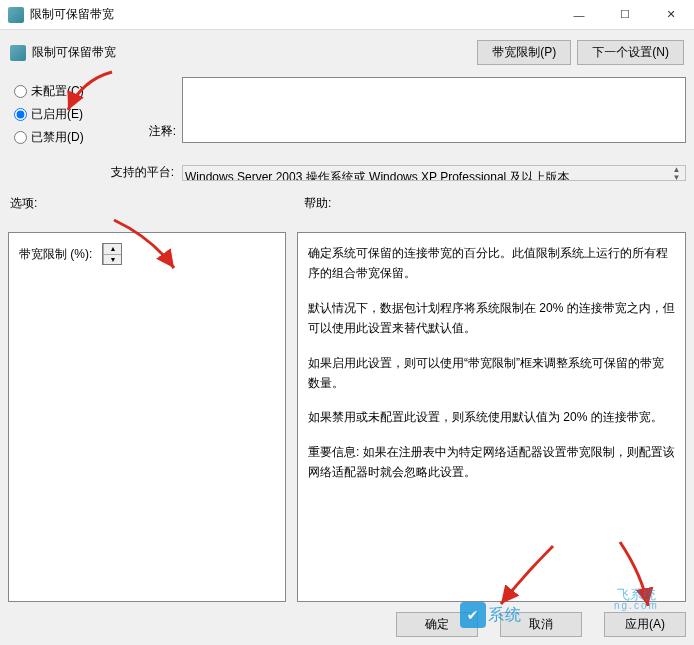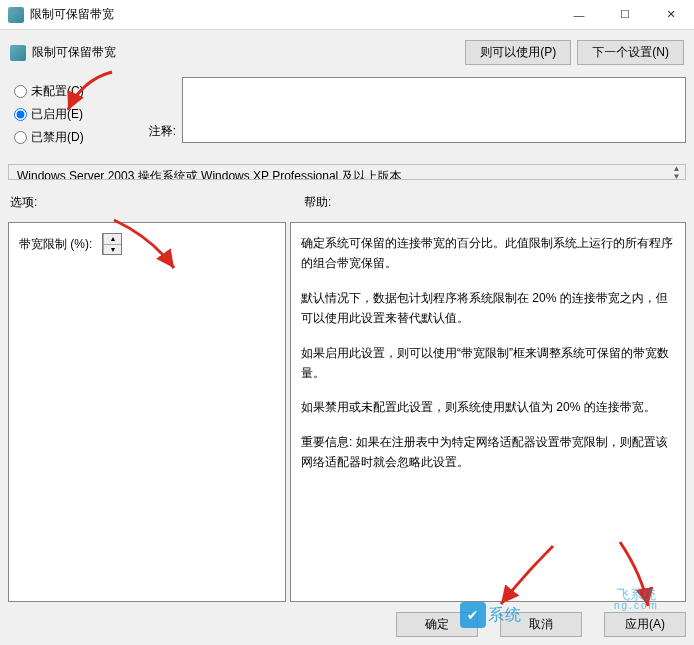--- a/index.html
+++ b/index.html
@@ -65,32 +65,32 @@
   overflow-y: scroll;
 }
 
 .row3 { display: flex; align-items: center; padding: 4px 0 12px 0; }
 .row3 .lbl { width: 174px; text-align: right; padding-right: 8px; }
 .platform-box {
   flex: 1;
   height: 16px;
   background: #f0f0f0;
   border: 1px solid #c0c0c0;
-  padding: 3px 8px;
+  padding: 3px 2px;
   overflow: hidden;
   position: relative;
 }
 .platform-scroll { position: absolute; right: 0; top: 0; bottom: 0; width: 17px; background: #f0f0f0; display: flex; flex-direction: column; align-items: center; justify-content: space-between; }
 .sa { font-size: 8px; color: #606060; line-height: 1; }
 
-.labels-row { display: flex; padding: 2px 0 11px 0; }
+.labels-row { display: flex; padding: 2px 0 20px 0; }
 .labels-row .l1 { width: 290px; padding-left: 2px; }
 .labels-row .l2 { padding-left: 6px; }
 
-.panels { flex: 1; display: flex; gap: 4px; min-height: 0; }
+.panels { flex: 1; display: flex; gap: 11px; min-height: 0; }
 .panel {
   background: #fff;
   border: 1px solid #828790;
   padding: 10px 10px;
   overflow: hidden;
 }
 .panel.left { width: 278px; }
 .panel.right { flex: 1; overflow-y: auto; line-height: 1.7; }
 .panel.right p { margin-bottom: 14px; word-break: break-all; }
 
@@ -152,21 +152,21 @@
     <div class="winbtn">☐</div>
     <div class="winbtn close">✕</div>
   </div>
 </div>
 
 <div class="body">
 
   <div class="row1">
     <span class="icon"></span>
     <span class="lbl">限制可保留带宽</span>
-    <button class="btn">则可以使用(P)</button>
+    <button class="btn">带宽限制(P)</button>
     <button class="btn">下一个设置(N)</button>
   </div>
 
   <div class="row2">
     <div class="radiocol">
       <label class="radio-row">
         <input type="radio" name="cfg" style="">
         <span>未配置(C)</span>
       </label>
       <label class="radio-row">
@@ -176,20 +176,21 @@
       <label class="radio-row">
         <input type="radio" name="cfg" style="">
         <span>已禁用(D)</span>
       </label>
     </div>
     <div class="annot-col">注释:</div>
     <div class="textarea-box"></div>
   </div>
 
   <div class="row3">
+    <div class="lbl">支持的平台:</div>
     <div class="platform-box">
       <span>Windows Server 2003 操作系统或 Windows XP Professional 及以上版本</span>
       <div class="platform-scroll">
         <span class="sa">▲</span>
         <span class="sa">▼</span>
       </div>
     </div>
   </div>
 
   <div class="labels-row">

